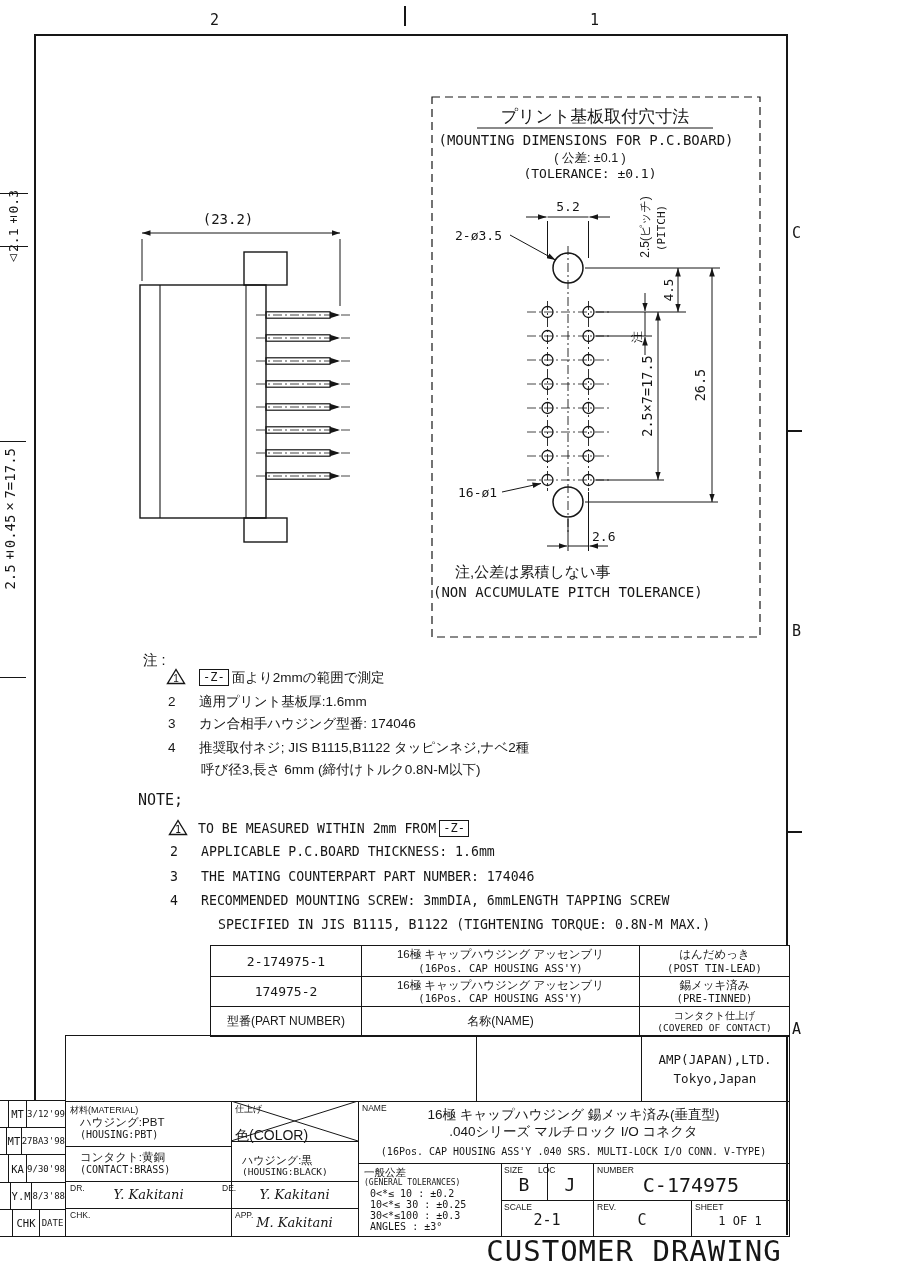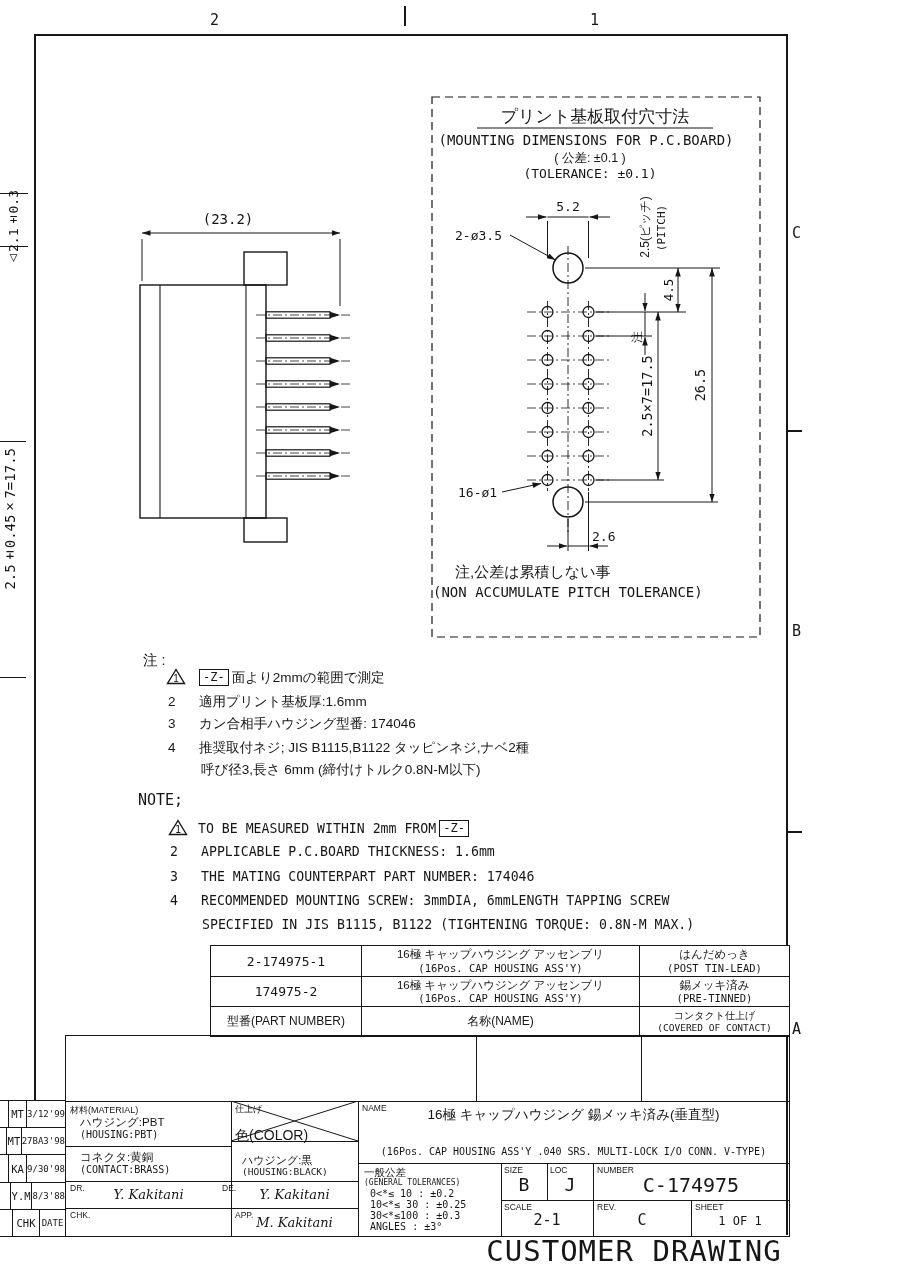--- a/index.html
+++ b/index.html
@@ -239,21 +239,21 @@
 <div class="nline nen" style="left:138px;top:791px;font-size:15px">NOTE;</div>
 <div class="nline nen" style="left:168px;top:819px">
   <svg class="tri" width="20" height="17" viewBox="0 0 20 17">
     <polygon points="10,1.5 1.5,15.5 18.5,15.5" fill="none" stroke="#161616" stroke-width="1.4"></polygon>
     <text x="10" y="14" text-anchor="middle" font-size="10">1</text>
   </svg><span>TO BE MEASURED WITHIN 2mm FROM</span><span class="datum">-Z-</span>
 </div>
 <div class="nline nen" style="left:170px;top:844px"><span class="nnum">2</span><span>APPLICABLE P.C.BOARD THICKNESS: 1.6mm</span></div>
 <div class="nline nen" style="left:170px;top:869px"><span class="nnum">3</span><span>THE MATING COUNTERPART PART NUMBER: 174046</span></div>
 <div class="nline nen" style="left:170px;top:893px"><span class="nnum">4</span><span>RECOMMENDED MOUNTING SCREW: 3mmDIA, 6mmLENGTH TAPPING SCREW</span></div>
-<div class="nline nen" style="left:202px;top:917px"><span>SPECIFIED IN JIS B1115, B1122 (TIGHTENING TORQUE: 0.8N-M MAX.)</span></div>
+<div class="nline nen" style="left:218px;top:917px"><span>SPECIFIED IN JIS B1115, B1122 (TIGHTENING TORQUE: 0.8N-M MAX.)</span></div>
 
 <div id="part-table" class="abs">
   <div class="cell c1 r1">
       <span class="pnv">2-174975-1</span>
     </div>
   <div class="cell r1">
     <span class="njp1">16極 キャップハウジング アッセンブリ</span>
     <span class="nen1">(16Pos. CAP HOUSING ASS'Y)</span>
   </div>
   <div class="cell r1">
@@ -298,25 +298,29 @@
   <div class="ln" style="left:165px;top:172px;width:127px;height:1.2px"></div>
   <div class="ln" style="left:292px;top:127px;width:431px;height:1.4px"></div>
   <div class="ln" style="left:435px;top:164px;width:288px;height:1.2px"></div>
   <div class="ln" style="left:435px;top:127px;width:1.2px;height:73px"></div>
   <div class="ln" style="left:481px;top:127px;width:1.2px;height:37px"></div>
   <div class="ln" style="left:527px;top:127px;width:1.2px;height:73px"></div>
   <div class="ln" style="left:625px;top:164px;width:1.2px;height:36px"></div>
 
 
 
+  <div class="cellc mono" style="left:575px;top:0;width:148px;height:65px;flex-direction:column;font-size:12.5px;line-height:19px">
+    <span>AMP(JAPAN),LTD.</span>
+    <span>Tokyo,Japan</span>
+  </div>
 
   <span class="lbl" style="left:4px;top:68px;font-size:9px">材料(MATERIAL)</span>
   <span class="abs" style="left:14px;top:79px;font-size:11.5px">ハウジング:PBT</span>
   <span class="abs mono" style="left:14px;top:93px;font-size:10px">(HOUSING:PBT)</span>
-  <span class="abs" style="left:14px;top:114px;font-size:11.5px">コネクタ:黄銅</span>
+  <span class="abs" style="left:14px;top:114px;font-size:11.5px">コンタクト:黄銅</span>
   <span class="abs mono" style="left:14px;top:128px;font-size:10px">(CONTACT:BRASS)</span>
 
   <span class="lbl" style="left:169px;top:67px;font-size:9px">仕上げ</span>
   <svg class="abs" style="left:165px;top:65px" width="127" height="40" viewBox="0 0 127 40">
     <line x1="0" y1="0" x2="127" y2="40" stroke="#161616" stroke-width="1"></line>
     <line x1="127" y1="0" x2="0" y2="40" stroke="#161616" stroke-width="1"></line>
   </svg>
 
   <span class="lbl" style="left:169px;top:91px;font-size:14px">色(COLOR)</span>
   <span class="abs" style="left:176px;top:117px;font-size:11px">ハウジング:黒</span>
@@ -325,32 +329,33 @@
   <span class="lbl" style="left:4px;top:147px">DR.</span>
   <div class="sig" style="left:0;top:145px;width:165px;height:27px">Y. Kakitani</div>
   <span class="lbl" style="left:156px;top:147px">DE.</span>
   <div class="sig" style="left:165px;top:145px;width:127px;height:27px">Y. Kakitani</div>
   <span class="lbl" style="left:4px;top:174px">CHK.</span>
   <span class="lbl" style="left:169px;top:174px">APP.</span>
   <div class="sig" style="left:165px;top:172px;width:127px;height:28px">M. Kakitani</div>
 
   <span class="lbl" style="left:296px;top:67px">NAME</span>
   <div class="cellc" style="left:292px;top:70px;width:431px;height:17px;font-size:13.5px">16極 キャップハウジング 錫メッキ済み(垂直型)</div>
+  <div class="cellc" style="left:292px;top:87px;width:431px;height:17px;font-size:13.5px">.040シリーズ  マルチロック I/O コネクタ</div>
   <div class="cellc mono" style="left:292px;top:108px;width:431px;height:14px;font-size:10px">(16Pos. CAP HOUSING ASS'Y .040 SRS. MULTI-LOCK I/O CONN. V-TYPE)</div>
 
   <span class="abs" style="left:298px;top:130px;font-size:10.5px">一般公差</span>
   <span class="abs mono" style="left:298px;top:142px;font-size:8px">(GENERAL TOLERANCES)</span>
   <span class="abs mono" style="left:304px;top:152px;font-size:10px">0&lt;*≤ 10 : ±0.2</span>
   <span class="abs mono" style="left:304px;top:163px;font-size:10px">10&lt;*≤ 30 : ±0.25</span>
   <span class="abs mono" style="left:304px;top:174px;font-size:10px">30&lt;*≤100 : ±0.3</span>
   <span class="abs mono" style="left:304px;top:185px;font-size:10px">ANGLES : ±3°</span>
 
   <span class="lbl" style="left:438px;top:129px">SIZE</span>
   <div class="cellc mono" style="left:435px;top:133px;width:46px;height:31px;font-size:18px">B</div>
-  <span class="lbl" style="left:484px;top:129px">LOC</span>
+  <span class="lbl" style="left:472px;top:129px">LOC</span>
   <div class="cellc mono" style="left:481px;top:133px;width:46px;height:31px;font-size:18px">J</div>
   <span class="lbl" style="left:531px;top:129px">NUMBER</span>
   <div class="cellc mono" style="left:527px;top:133px;width:196px;height:31px;font-size:20px">C-174975</div>
 
   <span class="lbl" style="left:438px;top:166px">SCALE</span>
   <div class="cellc mono" style="left:435px;top:170px;width:92px;height:28px;font-size:15px">2-1</div>
   <span class="lbl" style="left:531px;top:166px">REV.</span>
   <div class="cellc mono" style="left:527px;top:170px;width:98px;height:28px;font-size:15px">C</div>
   <span class="lbl" style="left:629px;top:166px">SHEET</span>
   <div class="cellc mono" style="left:625px;top:172px;width:98px;height:26px;font-size:12px">1 OF 1</div>

